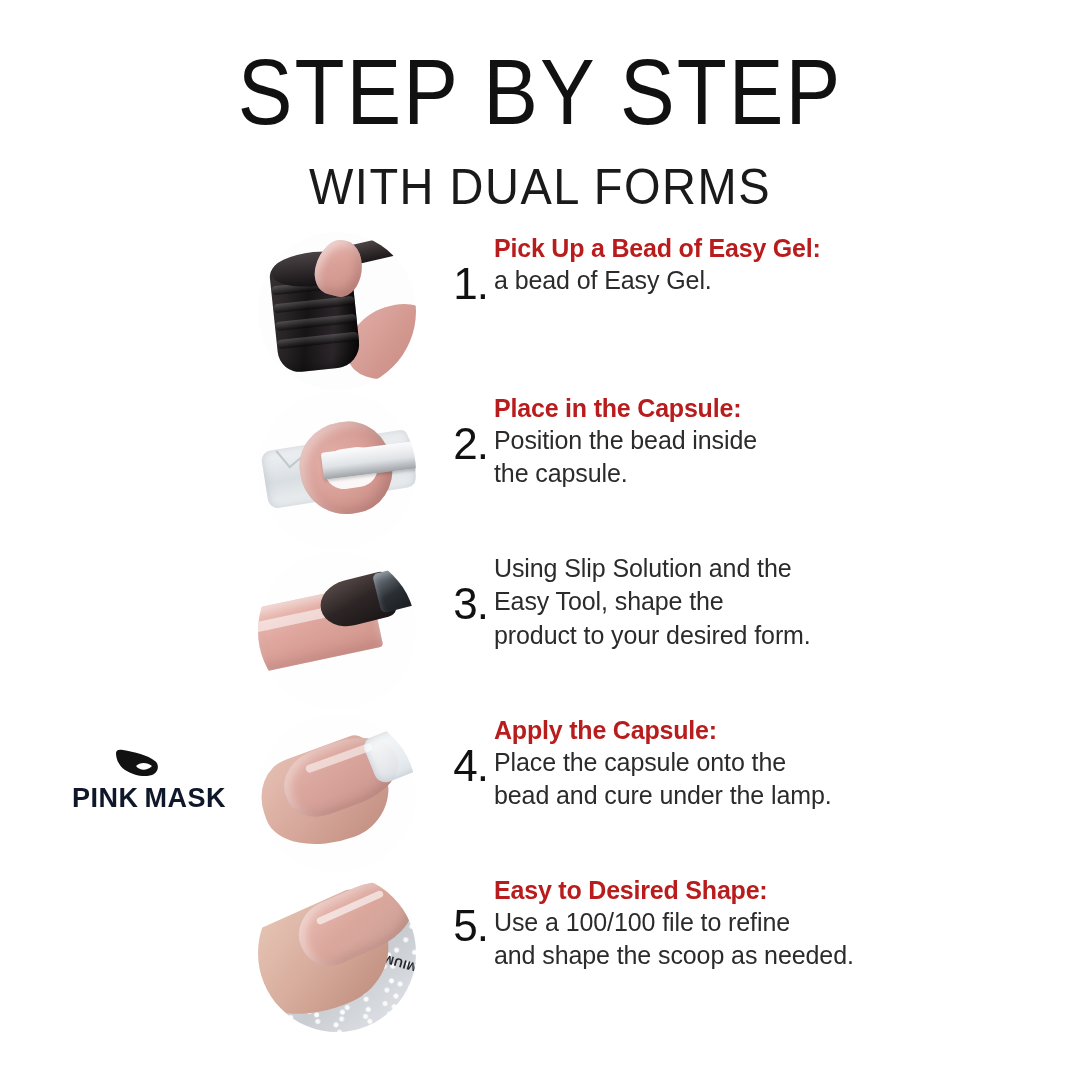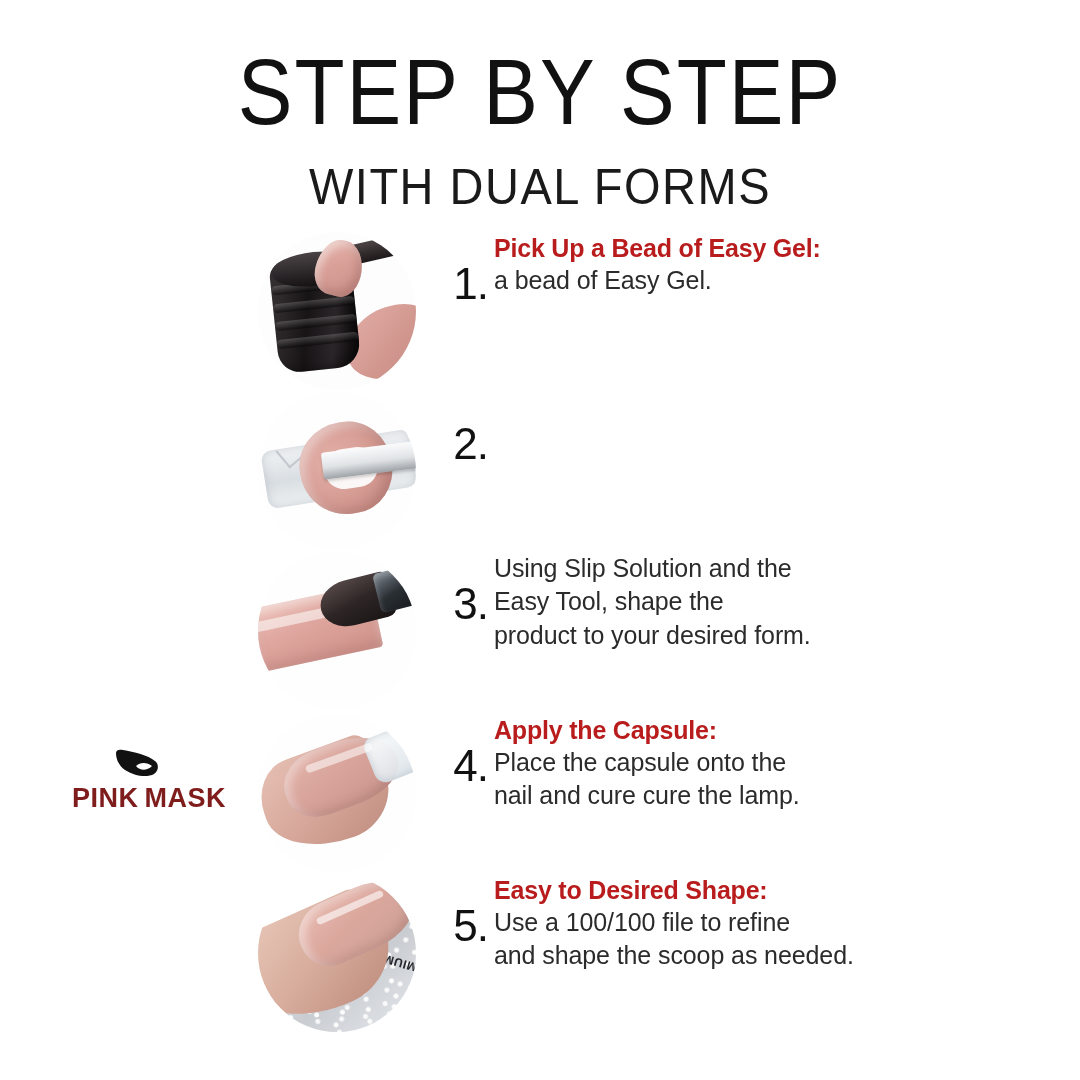--- a/index.html
+++ b/index.html
@@ -116,21 +116,21 @@
     left:72px;
     bottom:58px;
     width:180px;
   }
   .logo-mark { width:46px; height:30px; margin:0 auto 4px 42px; display:block; }
   .logo-word {
     font-family:"Liberation Sans", sans-serif;
     font-size:27px;
     font-weight:700;
     letter-spacing:0.5px;
-    color:#7f1d1d;
+    color:#0f172a;
     white-space:nowrap;
   }
   .logo-word .gap { display:inline-block; width:6px; }
 
   
 
   
   .p1 { background:#fdfdfd; }
   .p1 .cap {
     position:absolute; left:16px; top:28px; width:82px; height:110px;
@@ -340,20 +340,25 @@
       <div class="photo p2">
         <div class="photo-inner">
           <div class="form"></div>
           <div class="mark"></div>
           <div class="gelblob"></div>
           <div class="gelnotch"></div>
           <div class="tool"></div>
         </div>
       </div>
       <div class="num">2.</div>
+      <div class="txt">
+        <div class="heading">Place in the Capsule:</div>
+        <div class="body-line">Position the bead inside</div>
+        <div class="body-line">the capsule.</div>
+      </div>
     </div>
 
     <div class="step tall">
       <div class="photo p3">
         <div class="photo-inner">
           <div class="strip"></div>
           <div class="stripedge"></div>
           <div class="brush"></div>
           <div class="ferrule"></div>
         </div>
@@ -372,21 +377,21 @@
           <div class="fingerbody"></div>
           <div class="nail"></div>
           <div class="tipform"></div>
           <div class="shine"></div>
         </div>
       </div>
       <div class="num">4.</div>
       <div class="txt">
         <div class="heading">Apply the Capsule:</div>
         <div class="body-line">Place the capsule onto the</div>
-        <div class="body-line">nail and cure cure the lamp.</div>
+        <div class="body-line">bead and cure under the lamp.</div>
       </div>
     </div>
 
     <div class="step">
       <div class="photo p5">
         <div class="photo-inner">
           <div class="file"></div>
           <div class="filetxt">100/100 PREMIUM ZEBRA</div>
           <div class="whitecorner"></div>
           <div class="fingerbody"></div>

